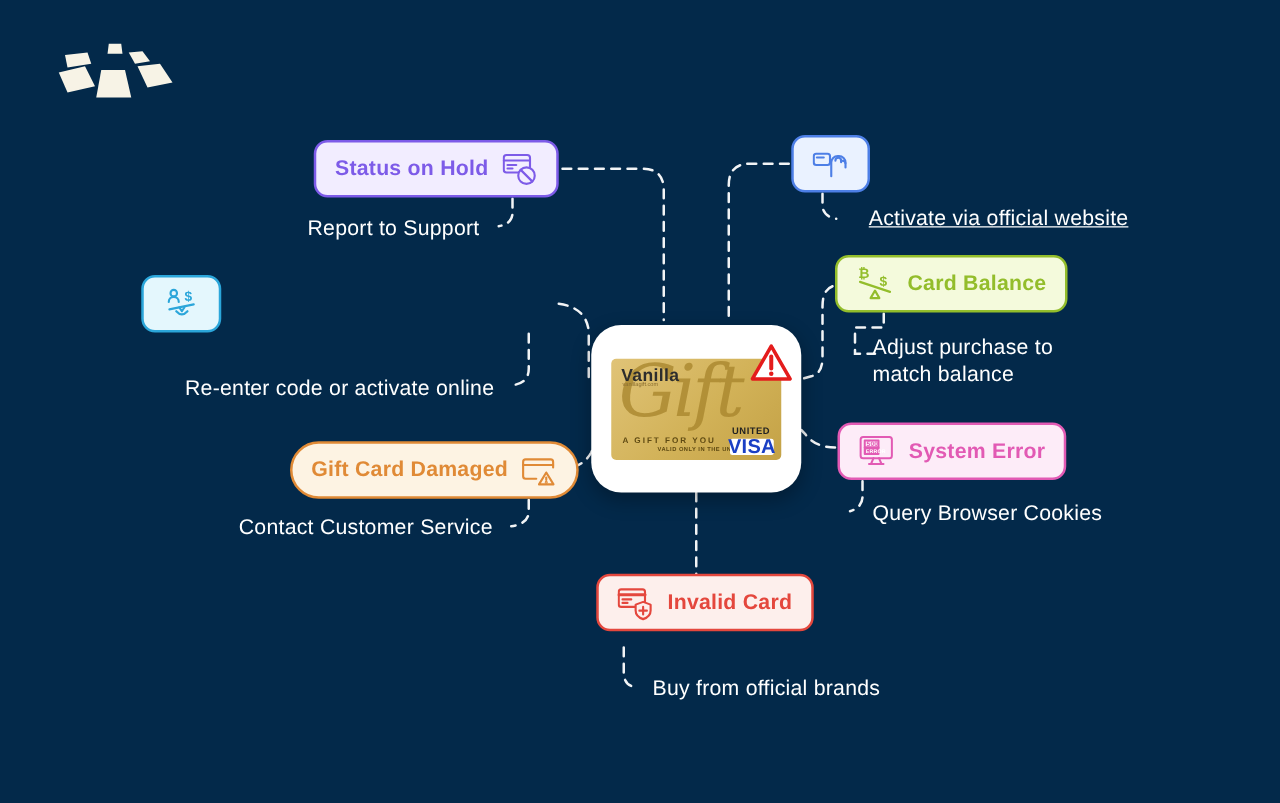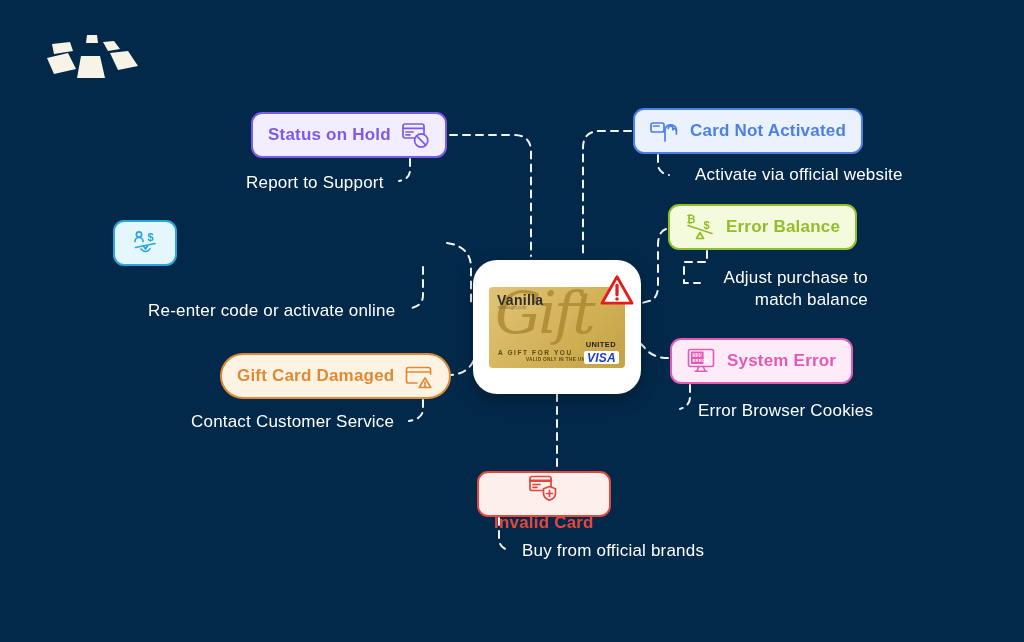--- a/index.html
+++ b/index.html
@@ -21,29 +21,29 @@
     position:absolute; display:flex; align-items:center; gap:11px;
     height:46px; padding:0 15px; border:2px solid var(--c);
     background:var(--bg); color:var(--c); border-radius:11px;
     font-size:17px; font-weight:600; white-space:nowrap; letter-spacing:.2px;
   }
   .node svg { display:block; }
   .n0 { left:251px; top:112px; }
   .n1 { left:633px; top:108px; }
   .n2 { left:113px; top:220px; }
   .n3 { left:668px; top:204px; }
-  .n4 { left:220px; top:353px;border-radius:23px; }
+  .n4 { left:232px; top:353px;border-radius:23px; }
   .n5 { left:670px; top:338px; }
-  .n6 { left:477px; top:471px;flex-direction:column; }
+  .n6 { left:477px; top:459px; }
   
   .tip { position:absolute; color:#ffffff; font-size:17px; letter-spacing:.2px; line-height:22px; }
   .t0 { left:246px; top:172px; }
-  .t1 { left:695px; top:164px; }
+  .t1 { left:695px; top:164px;text-decoration:underline; }
   .t2 { left:148px; top:300px; }
-  .t3 { left:698px; top:267px; width:170px; text-align:right; }
+  .t3 { left:698px; top:267px; width:170px; text-align:left; }
   .t4 { left:191px; top:411px; }
   .t5 { left:698px; top:400px; }
   .t6 { left:522px; top:540px; }
   
   .center {
     position:absolute; left:473px; top:260px; width:168px; height:134px;
     background:#ffffff; border-radius:24px;
     box-shadow:0 6px 16px rgba(0,0,0,.30);
     padding-left:12px;
   }
@@ -58,21 +58,21 @@
     position:absolute; left:6px; top:-8px; width:130px;
     font-family:"DejaVu Serif", serif; font-style:italic; font-size:58px;
     color:#a8862e; opacity:.78; letter-spacing:-3px;
   }
   .gold .tagline { position:absolute; left:9px; bottom:12px; font-size:6.5px; font-weight:700; letter-spacing:1.6px; color:#5f4a12; }
   .gold .valid { position:absolute; left:37px; bottom:6px; font-size:4.6px; font-weight:700; letter-spacing:.4px; color:#5f4a12; }
   .gold .debit { position:absolute; right:9px; bottom:19px; font-size:7.5px; font-weight:700; color:#222222; letter-spacing:.4px; }
   .gold .visa {
     position:absolute; right:6px; bottom:4px; width:35px; height:13px;
     background:#ffffff; border-radius:2px; display:flex; align-items:center; justify-content:center;
-    font-size:12px; font-weight:900; font-style:italic; color:#1a3fc4; letter-spacing:.2px;
+    font-size:16px; font-weight:900; color:#1a3fc4; letter-spacing:.2px;
   }
   .warn { position:absolute; right:7px; top:14px; }
 </style>
 </head>
 <body style="background: rgb(3, 41, 74);">
 
 <div class="logo">
   <svg width="100" height="62" viewBox="0 0 100 60" fill="#f7f3e6">
     <polygon points="45,10 55,10 56,18 44,18"></polygon>
     <polygon points="61,17 72,16 78,24 66,26"></polygon>
@@ -118,21 +118,20 @@
 <div class="node n1" style="--c: #4d7fe6; --bg: #eaf2ff;">
   <span>
     <svg width="29" height="29" viewBox="0 0 29 29" stroke="currentColor" stroke-width="1.7" fill="none" stroke-linecap="round" stroke-linejoin="round">
       <rect x="1" y="6" width="13" height="9" rx="2"></rect>
       <line x1="3.5" y1="9" x2="9" y2="9"></line>
       <path d="M 15 24 V 13 a 5.2 5.2 0 0 1 5.2 -5.2 h 1 a 5.2 5.2 0 0 1 5.2 5.2 v 4"></path>
       <path d="M 18.3 11.5 a 2.3 2.3 0 0 1 4.6 0 v 1.2"></path>
       <path d="M 22.9 12 a 2.2 2.2 0 0 1 3.4 1.6"></path>
     </svg>
   </span>
-  <span>Card Not Activated</span>
 </div>
 <div class="tip t1">Activate via official website</div>
 
 <div class="node n2" style="--c: #2ba6da; --bg: #e4f7fd;">
   <span>
     <svg width="30" height="30" viewBox="0 0 30 30" stroke="currentColor" stroke-width="1.7" fill="none" stroke-linecap="round" stroke-linejoin="round">
       <circle cx="9" cy="6.5" r="2.6"></circle>
       <path d="M 5 13.5 a 4 4 0 0 1 8 0"></path>
       <text x="17.5" y="12.5" font-size="11" font-weight="bold" fill="currentColor" stroke="none">$</text>
       <line x1="5.5" y1="19.5" x2="25" y2="15.5"></line>
@@ -145,21 +144,21 @@
 
 <div class="node n3" style="--c: #93bd2b; --bg: #f4fadc;">
   <span>
     <svg width="30" height="30" viewBox="0 0 30 30" stroke="currentColor" stroke-width="1.7" fill="none" stroke-linecap="round" stroke-linejoin="round">
       <text x="1.5" y="10.5" font-size="11" font-weight="bold" fill="currentColor" stroke="none">₿</text>
       <text x="18.5" y="17" font-size="11" font-weight="bold" fill="currentColor" stroke="none">$</text>
       <line x1="3" y1="13.5" x2="27" y2="21.5"></line>
       <path d="M 11.5 26.5 L 15 20.5 L 18.5 26.5 Z"></path>
     </svg>
   </span>
-  <span>Error Balance</span>
+  <span>Card Balance</span>
 </div>
 <div class="tip t3">Adjust purchase to match balance</div>
 
 <div class="node n4" style="--c: #e08a36; --bg: #fdf3e3;">
   <span>Gift Card Damaged</span>
   <span>
     <svg width="29" height="29" viewBox="0 0 29 29" stroke="currentColor" stroke-width="1.7" fill="none" stroke-linecap="round" stroke-linejoin="round">
       <path d="M 25.5 12 V 7.5 a 2 2 0 0 0 -2 -2 H 3.5 a 2 2 0 0 0 -2 2 V 19 a 2 2 0 0 0 2 2 H 12"></path>
       <line x1="1.5" y1="10" x2="25.5" y2="10"></line>
       <path d="M 20 16 L 25.8 25.5 H 14.2 Z"></path>
@@ -176,21 +175,21 @@
       <rect x="1.5" y="2.5" width="25" height="17" rx="2"></rect>
       <rect x="4.8" y="5.3" width="11" height="5.6"></rect>
       <text x="6.3" y="10" font-size="5.2" font-weight="bold" fill="currentColor" stroke="none">500</text>
       <rect x="4.8" y="10.9" width="11" height="5.2" fill="currentColor"></rect>
       <text x="5.6" y="15.2" font-size="4.2" font-weight="bold" fill="#ffffff" stroke="none">ERROR</text>
       <path d="M 11.8 19.5 L 9.8 24.2 M 16.2 19.5 L 18.2 24.2 M 8.2 24.2 H 19.8"></path>
     </svg>
   </span>
   <span>System Error</span>
 </div>
-<div class="tip t5">Error Browser Cookies</div>
+<div class="tip t5">Query Browser Cookies</div>
 
 <div class="node n6" style="--c: #e4473d; --bg: #fdefec;">
   <span>
     <svg width="29" height="29" viewBox="0 0 29 29" stroke="currentColor" stroke-width="1.7" fill="none" stroke-linecap="round" stroke-linejoin="round">
       <rect x="1" y="3.5" width="21" height="14" rx="2"></rect>
       <line x1="1" y1="7.8" x2="22" y2="7.8" stroke-width="2.4"></line>
       <line x1="4" y1="11.5" x2="11" y2="11.5"></line>
       <line x1="4" y1="14.3" x2="8" y2="14.3"></line>
       <path d="M 20.5 13.5 l 6 2.2 v 4.6 c 0 3.6 -2.6 5.8 -6 7 c -3.4 -1.2 -6 -3.4 -6 -7 v -4.6 z" fill="var(--bg)"></path>
       <line x1="20.5" y1="17.5" x2="20.5" y2="23.5"></line>

